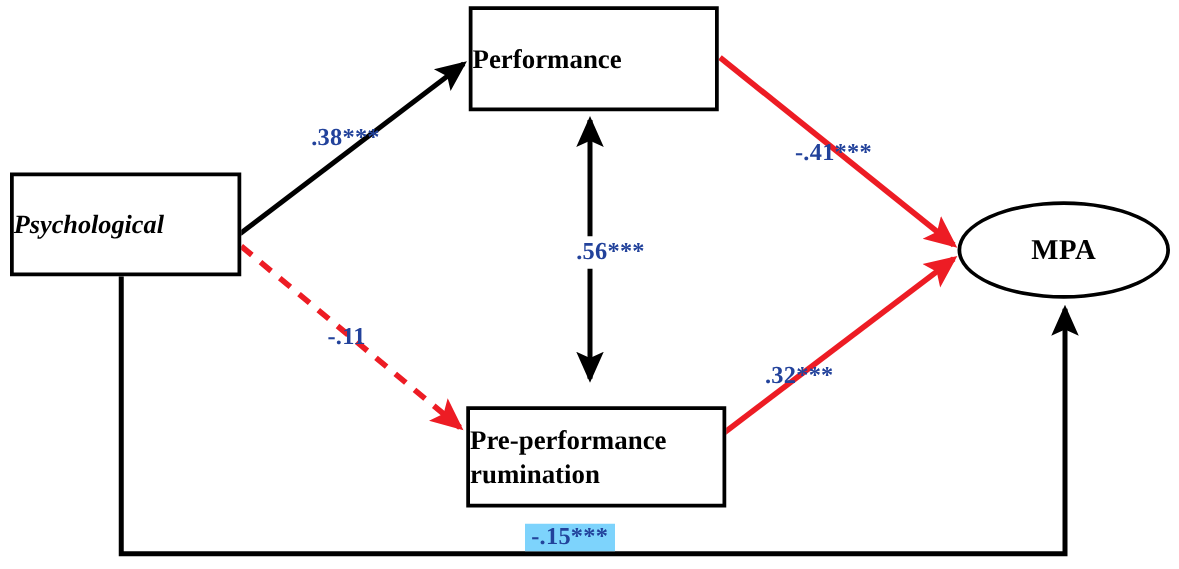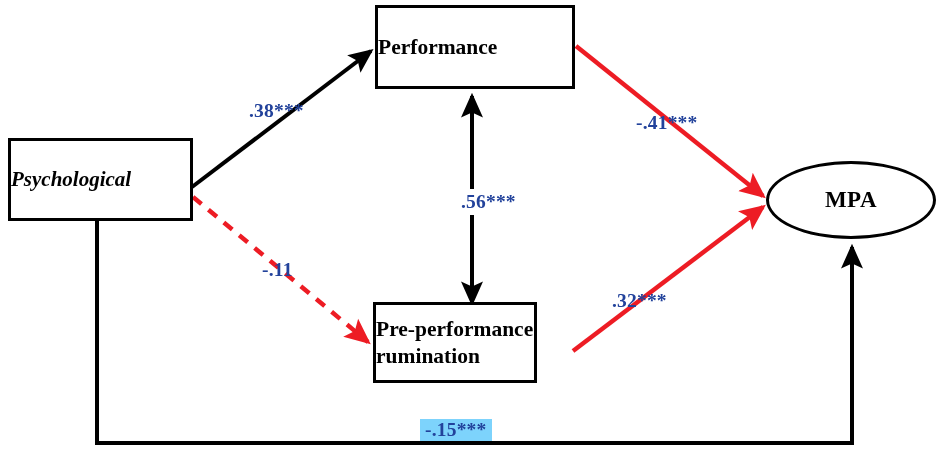--- a/index.html
+++ b/index.html
@@ -52,22 +52,22 @@
   }
   #node-performance-control-sense {
     left: 375px;
     top: 5px;
     width: 200px;
     height: 84px;
     font-size: 21.5px;
   }
   #node-pre-performance-rumination {
     left: 373px;
-    top: 302px;
-    width: 164px;
+    top: 325px;
+    width: 208px;
     height: 81px;
     font-size: 21.5px;
   }
   .ellipse-node {
     position: absolute;
     border: 3px solid #000000;
     border-radius: 50%;
     background: #ffffff;
     box-sizing: border-box;
     display: flex;

